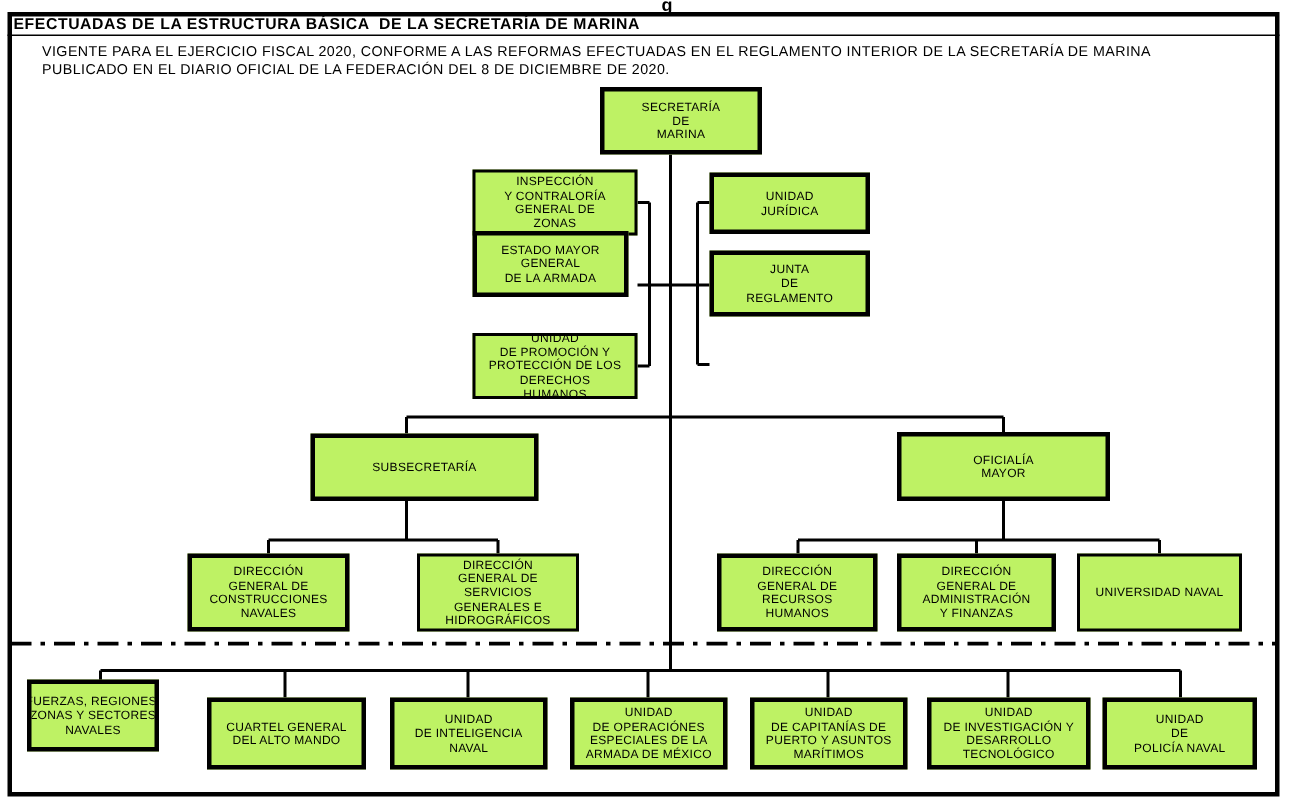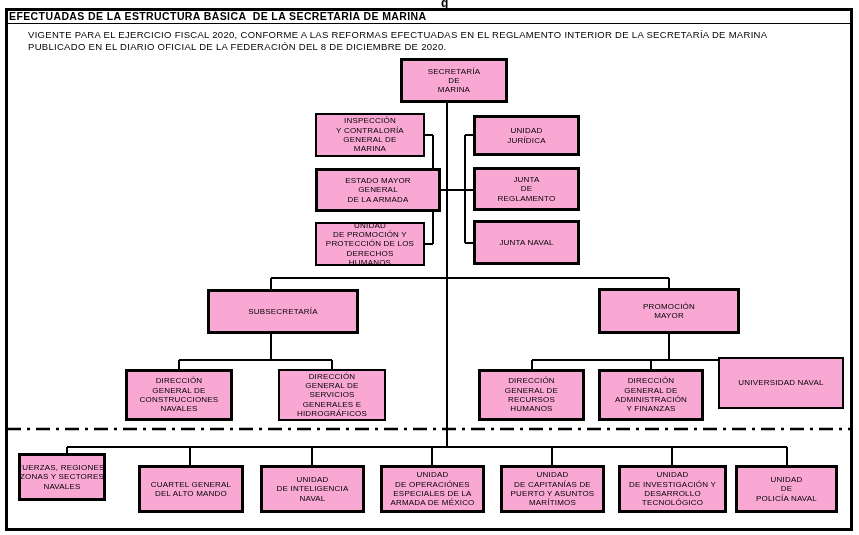--- a/index.html
+++ b/index.html
@@ -22,21 +22,21 @@
     position:absolute;left:9px;top:29px;width:840px;
     font-size:9.5px;letter-spacing:0.3px;line-height:1.25;white-space:pre;margin-left:19px;
   }
   .artifact{
     position:absolute;left:441px;top:-4px;font-size:12px;font-weight:bold;
   }
   svg.wires{position:absolute;left:0;top:0;width:859px;height:535px;}
   .node{
     position:absolute;display:flex;align-items:center;justify-content:center;
     text-align:center;font-size:8px;line-height:1.16;letter-spacing:0.2px;
-    white-space:pre;overflow:hidden;border:3px solid #000;background:#f9a8d4;
+    white-space:pre;overflow:hidden;border:3px solid #000;background:#bef264;
     box-sizing:border-box;
   }
   .node.b2{border-width:2px;}
 </style>
 </head>
 <body>
 
 <div class="stage">
 
   <span class="artifact">g</span>
@@ -77,59 +77,58 @@
     <line x1="7" y1="429" x2="852" y2="429" stroke="#000000" stroke-width="2.5" stroke-dasharray="14 6 3 6"></line>
   </svg>
 
   <div class="node" style="left:400px;top:58px;width:108px;height:45px">SECRETARÍA
 DE
 MARINA</div>
 
   <div class="node b2" style="left:315px;top:113px;width:110px;height:44px">INSPECCIÓN
 Y CONTRALORÍA
 GENERAL DE
-MARINA</div>
-  <div class="node" style="left:315px;top:168px;width:126px;height:44px">ESTADO MAYOR
+ZONAS</div>
+  <div class="node" style="left:315px;top:154px;width:104px;height:44px">ESTADO MAYOR
 GENERAL
 DE LA ARMADA</div>
   <div class="node b2" style="left:315px;top:222px;width:110px;height:44px">UNIDAD
 DE PROMOCIÓN Y
 PROTECCIÓN DE LOS
 DERECHOS
 HUMANOS</div>
 
   <div class="node" style="left:473px;top:115px;width:107px;height:41px">UNIDAD
 JURÍDICA</div>
   <div class="node" style="left:473px;top:167px;width:107px;height:44px">JUNTA
 DE
 REGLAMENTO</div>
-  <div class="node" style="left:473px;top:220px;width:107px;height:45px">JUNTA NAVAL</div>
 
   <div class="node" style="left:207px;top:289px;width:152px;height:45px">SUBSECRETARÍA</div>
-  <div class="node" style="left:598px;top:288px;width:142px;height:46px">PROMOCIÓN
+  <div class="node" style="left:598px;top:288px;width:142px;height:46px">OFICIALÍA
 MAYOR</div>
 
   <div class="node" style="left:125px;top:369px;width:108px;height:52px">DIRECCIÓN
 GENERAL DE
 CONSTRUCCIONES
 NAVALES</div>
   <div class="node b2" style="left:278px;top:369px;width:108px;height:52px">DIRECCIÓN
 GENERAL DE
 SERVICIOS
 GENERALES E
 HIDROGRÁFICOS</div>
   <div class="node" style="left:478px;top:369px;width:107px;height:52px">DIRECCIÓN
 GENERAL DE
 RECURSOS
 HUMANOS</div>
   <div class="node" style="left:598px;top:369px;width:106px;height:52px">DIRECCIÓN
 GENERAL DE
 ADMINISTRACIÓN
 Y FINANZAS</div>
-  <div class="node b2" style="left:718px;top:357px;width:126px;height:52px">UNIVERSIDAD NAVAL</div>
+  <div class="node b2" style="left:718px;top:369px;width:110px;height:52px">UNIVERSIDAD NAVAL</div>
 
   <div class="node" style="left:18px;top:453px;width:88px;height:48px">FUERZAS, REGIONES,
 ZONAS Y SECTORES
 NAVALES</div>
   <div class="node" style="left:138px;top:465px;width:106px;height:48px">CUARTEL GENERAL
 DEL ALTO MANDO</div>
   <div class="node" style="left:260px;top:465px;width:105px;height:48px">UNIDAD
 DE INTELIGENCIA
 NAVAL</div>
   <div class="node" style="left:380px;top:465px;width:105px;height:48px">UNIDAD

